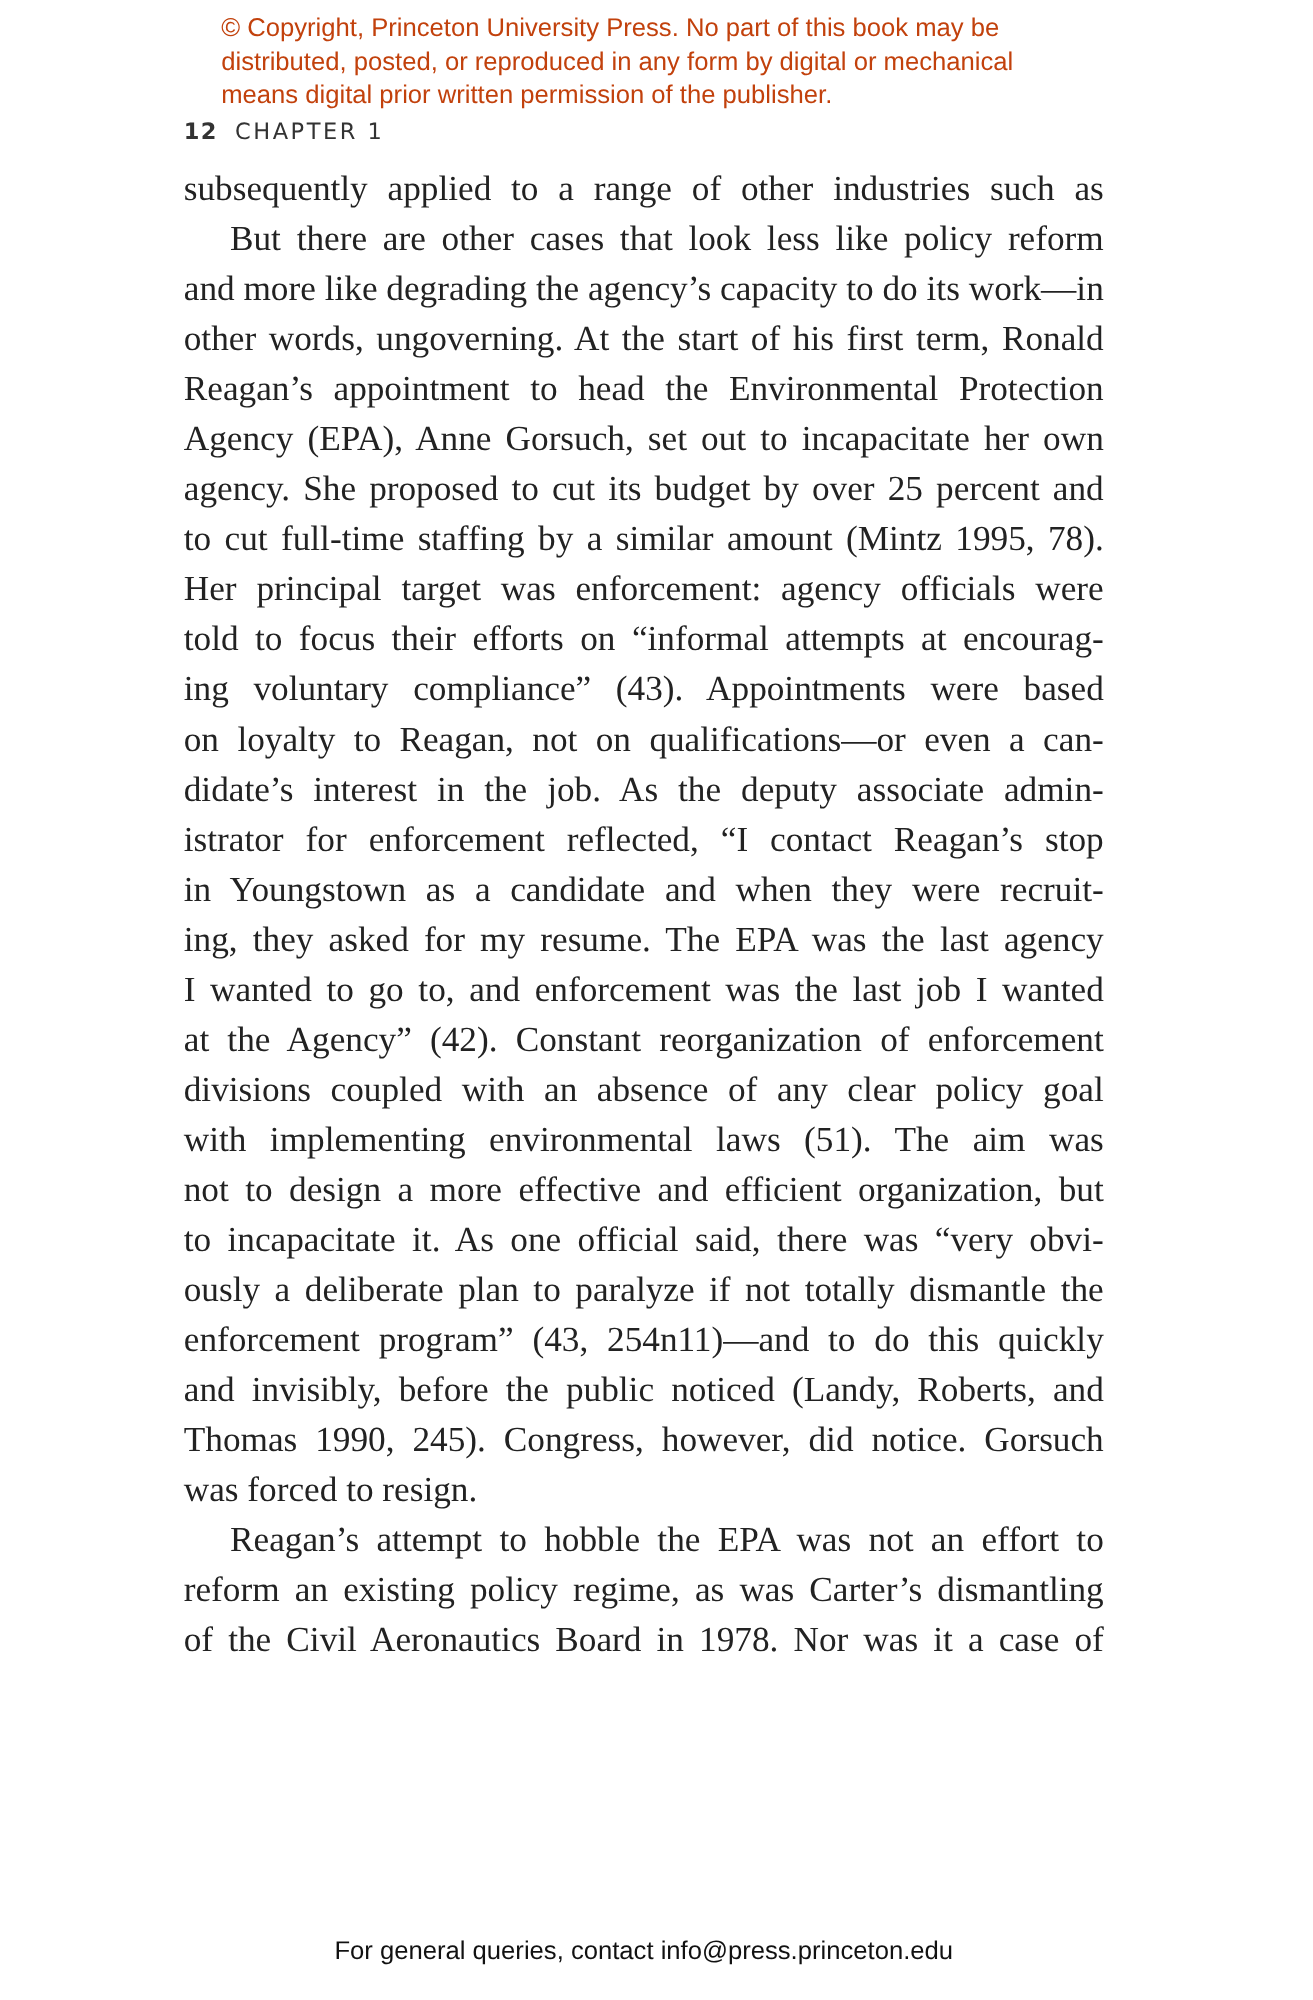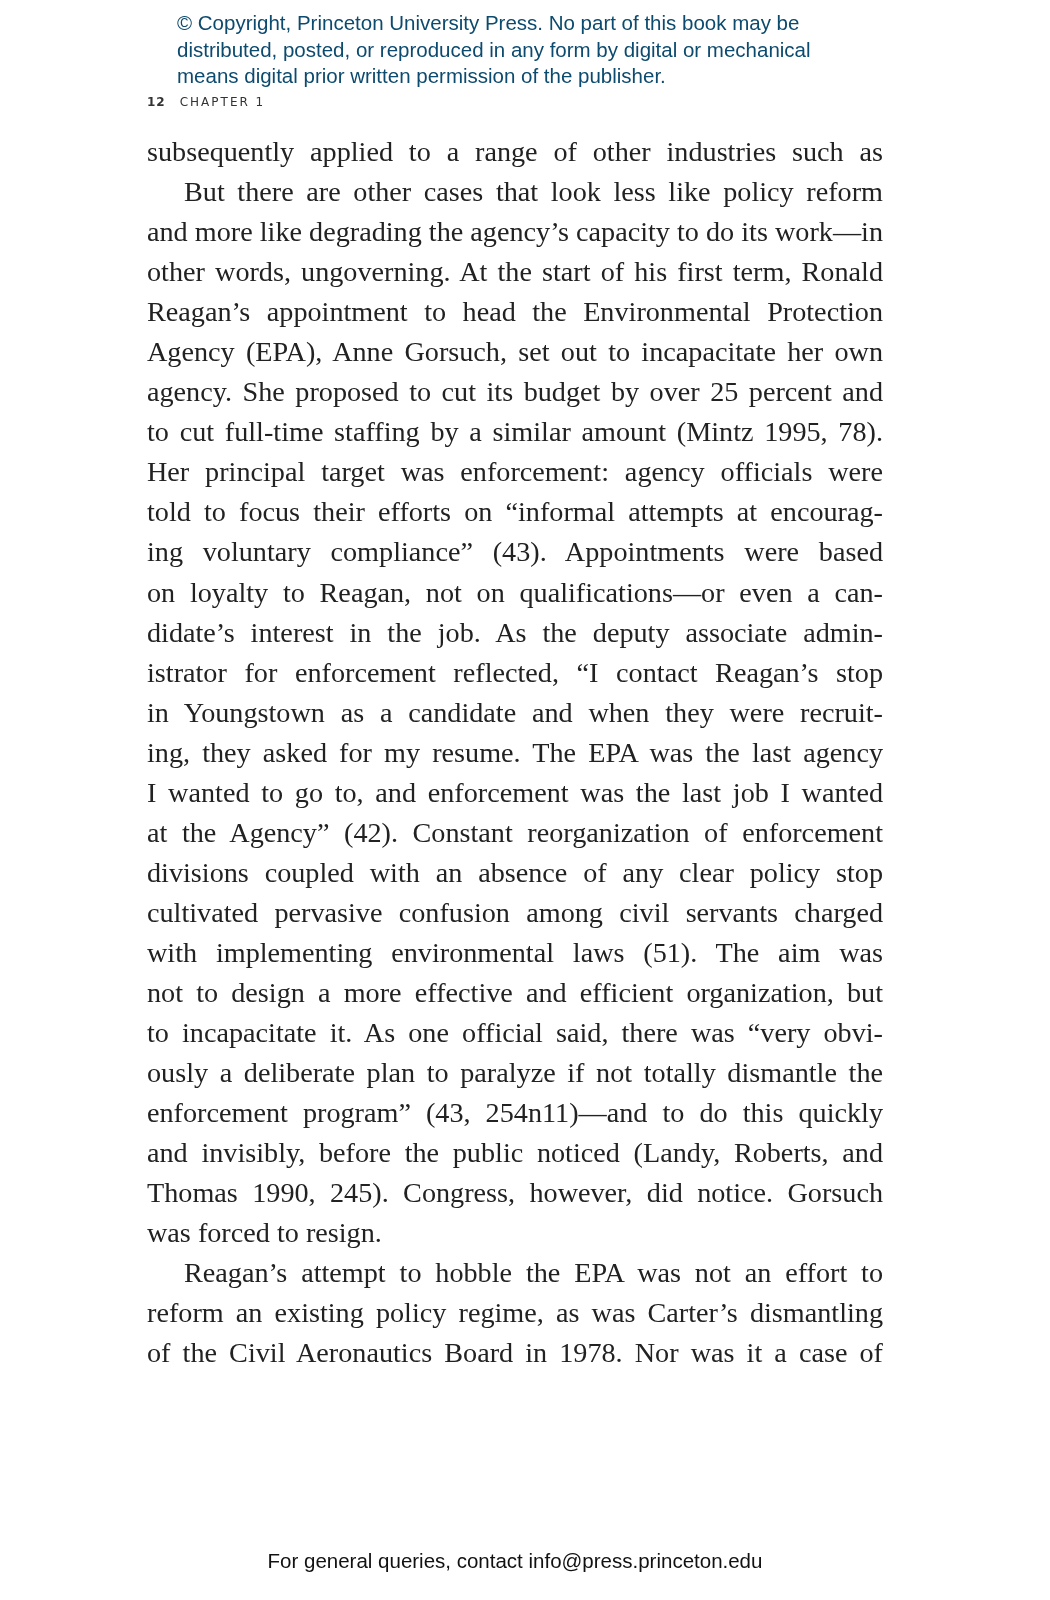--- a/index.html
+++ b/index.html
@@ -1,25 +1,25 @@
 <!DOCTYPE html>
 <html><head>
 <meta charset="utf-8">
 <style>
   html, body { margin: 0; padding: 0; background: #ffffff; }
   body { width: 1050px; height: 1600px; position: relative; overflow: hidden; color: #1f1f1f; }
   .copyright {
     position: absolute; left: 177px; top: 10px; width: 700px;
     font-family: "Liberation Sans", sans-serif; font-size: 20.5px; line-height: 26.5px;
-    color: #0c4a6e;
+    color: #c2410c;
   }
   .copyright div { white-space: nowrap; }
   .running-head {
     position: absolute; left: 147px; top: 95px;
-    font-family: "DejaVu Sans", sans-serif; font-size: 12px; letter-spacing: 2px; color: #333;
+    font-family: "DejaVu Sans", sans-serif; font-size: 18px; letter-spacing: 2px; color: #333;
   }
   .running-head .pageno { font-weight: bold; margin-right: 14px; letter-spacing: 1px; }
   .body-text {
     position: absolute; left: 147px; top: 132px; width: 736px;
     font-family: "Liberation Serif", serif; font-size: 28.2px; color: #222;
   }
   .line {
     height: 40.05px; line-height: 40.05px; white-space: nowrap;
     text-align: justify; text-align-last: justify;
   }
@@ -55,22 +55,21 @@
   <div class="line">Her principal target was enforcement: agency officials were</div>
   <div class="line">told to focus their efforts on “informal attempts at encourag-</div>
   <div class="line">ing voluntary compliance” (43). Appointments were based</div>
   <div class="line">on loyalty to Reagan, not on qualifications—or even a can-</div>
   <div class="line">didate’s interest in the job. As the deputy associate admin-</div>
   <div class="line">istrator for enforcement reflected, “I contact Reagan’s stop</div>
   <div class="line">in Youngstown as a candidate and when they were recruit-</div>
   <div class="line">ing, they asked for my resume. The EPA was the last agency</div>
   <div class="line">I wanted to go to, and enforcement was the last job I wanted</div>
   <div class="line">at the Agency” (42). Constant reorganization of enforcement</div>
-  <div class="line">divisions coupled with an absence of any clear policy stop</div>
-  <div class="line">cultivated pervasive confusion among civil servants charged</div>
+  <div class="line">divisions coupled with an absence of any clear policy goal</div>
   <div class="line">with implementing environmental laws (51). The aim was</div>
   <div class="line">not to design a more effective and efficient organization, but</div>
   <div class="line">to incapacitate it. As one official said, there was “very obvi-</div>
   <div class="line">ously a deliberate plan to paralyze if not totally dismantle the</div>
   <div class="line">enforcement program” (43, 254n11)—and to do this quickly</div>
   <div class="line">and invisibly, before the public noticed (Landy, Roberts, and</div>
   <div class="line">Thomas 1990, 245). Congress, however, did notice. Gorsuch</div>
   <div class="line last">was forced to resign.</div>
   <div class="line indent">Reagan’s attempt to hobble the EPA was not an effort to</div>
   <div class="line">reform an existing policy regime, as was Carter’s dismantling</div>

